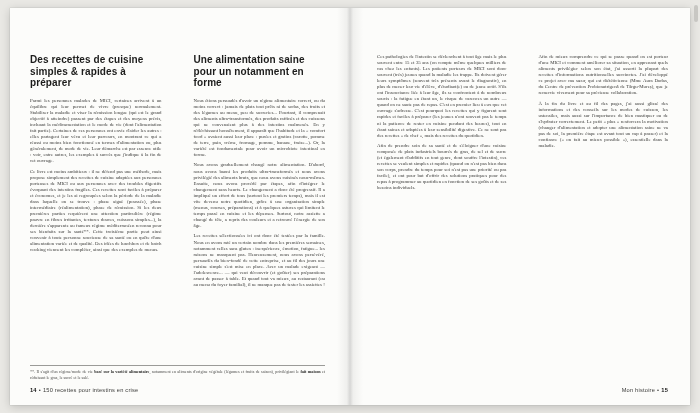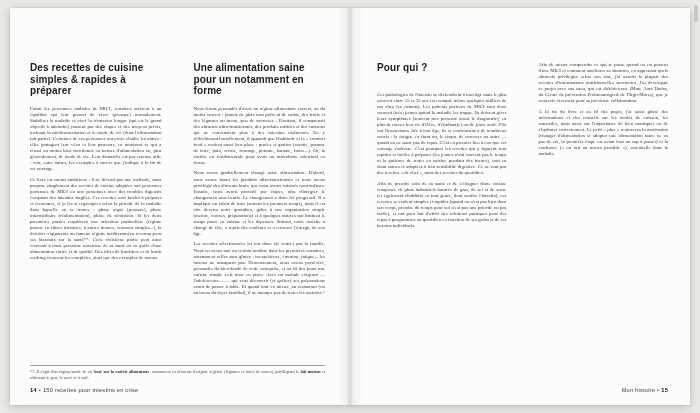--- a/index.html
+++ b/index.html
@@ -28,21 +28,21 @@
   .gutter {
     position:absolute; left:50%; top:0; width:26px; height:100%;
     transform:translateX(-50%);
     background:linear-gradient(90deg,
       rgba(0,0,0,0) 0%, rgba(0,0,0,0.05) 38%,
       rgba(0,0,0,0.14) 49%, rgba(0,0,0,0.16) 50%, rgba(0,0,0,0.14) 51%,
       rgba(0,0,0,0.05) 62%, rgba(0,0,0,0) 100%);
     pointer-events:none;
   }
 
-  .cols { display:flex; gap:32px;margin-top:8px; }
+  .cols { display:flex; gap:32px; }
   .page.left  .cols { height:274px; overflow:hidden; }
   .page.right .cols { height:300px; overflow:hidden; }
   .col { flex:1; min-width:0; }
 
   .col-heading {
     font-family:"Liberation Sans", sans-serif;
     font-size:10px; line-height:11.5px; font-weight:bold;
     color:#1d1d1c; margin-bottom:9px; letter-spacing:0.1px;
   }
   .col-heading.single-line { margin-bottom:18px; }
@@ -105,21 +105,20 @@
       <div class="footnote">
         <p><span>**. Il s'agit d'un régime/mode de vie </span><b>basé sur la variété alimentaire</b><span>, notamment en aliments d'origine végétale (légumes et fruits de saison), privilégiant le </span><b>fait maison</b><span> et réduisant le gras, le sucré et le salé.</span></p>
       </div>
 
       <div class="page-footer"><b>14</b><span class="sep">•</span><span>150 recettes pour intestins en crise</span></div>
     </div>
 
     <div class="page right">
       <div class="cols">
         <div class="col body-text">
-          <h1 class="col-heading single-line">Pour qui ?</h1>
           <p>Ces pathologies de l'intestin se déclenchent à tout âge mais le plus souvent entre 15 et 35 ans (on compte même quelques milliers de cas chez les enfants). Les patients porteurs de MICI sont donc souvent (très) jeunes quand la maladie les frappe. Ils doivent gérer leurs symptômes (souvent très présents avant le diagnostic), en plus de mener leur vie d'élève, d'étudiant(e) ou de jeune actif. S'ils ont l'insouciance liée à leur âge, ils se confrontent à de nombreux soucis : la fatigue en étant un, le risque de carences un autre — quand on ne saute pas de repas. C'est en premier lieu à eux que cet ouvrage s'adresse. C'est pourquoi les recettes qui y figurent sont rapides et faciles à préparer (les jeunes n'ont souvent pas le temps ni la patience de rester en cuisine pendant des heures), tout en étant saines et adaptées à leur sensibilité digestive. Ce ne sont pas des recettes « de chef », mais des recettes du quotidien.</p>
           <p>Afin de prendre soin de sa santé et de s'éloigner d'une cuisine composée de plats industriels bourrés de gras, de sel et de sucre (et également d'additifs en tout genre, dont souffre l'intestin), ces recettes se veulent simples et rapides (quand on n'est pas bien dans son corps, prendre du temps pour soi n'est pas une priorité ou pas facile), et ont pour but d'offrir des solutions pratiques pour des repas à programmer au quotidien en fonction de ses goûts et de ses besoins individuels.</p>
         </div>
         <div class="col body-text">
           <p>Afin de mieux comprendre ce qui se passe quand on est porteur d'une MICI et comment améliorer sa situation, en apprenant quels aliments privilégier selon son état, j'ai assorti la plupart des recettes d'informations nutritionnelles succinctes. J'ai développé ce projet avec ma sœur, qui est diététicienne (Mme Aura Dudas, du Centre de prévention Probionutrigenă de Târgu-Mureș), que je remercie vivement pour sa précieuse collaboration.</p>
           <p>À la fin du livre et au fil des pages, j'ai aussi glissé des informations et des conseils sur les modes de cuisson, les ustensiles, mais aussi sur l'importance de bien mastiquer ou de s'hydrater correctement. Le petit « plus » renforcera la motivation (changer d'alimentation et adopter une alimentation saine ne va pas de soi, la première étape est avant tout un cap à passer) et la confiance (« on fait au mieux possible »), essentielle dans la maladie.</p>
         </div>
       </div>
 
       <div class="page-footer"><span>Mon histoire</span><span class="sep">•</span><b>15</b></div>

